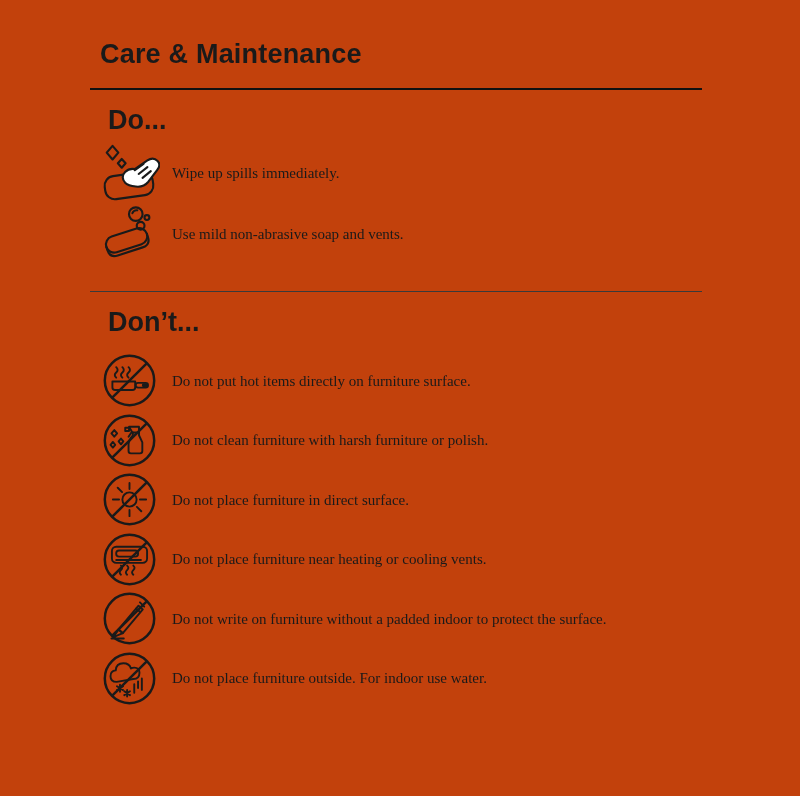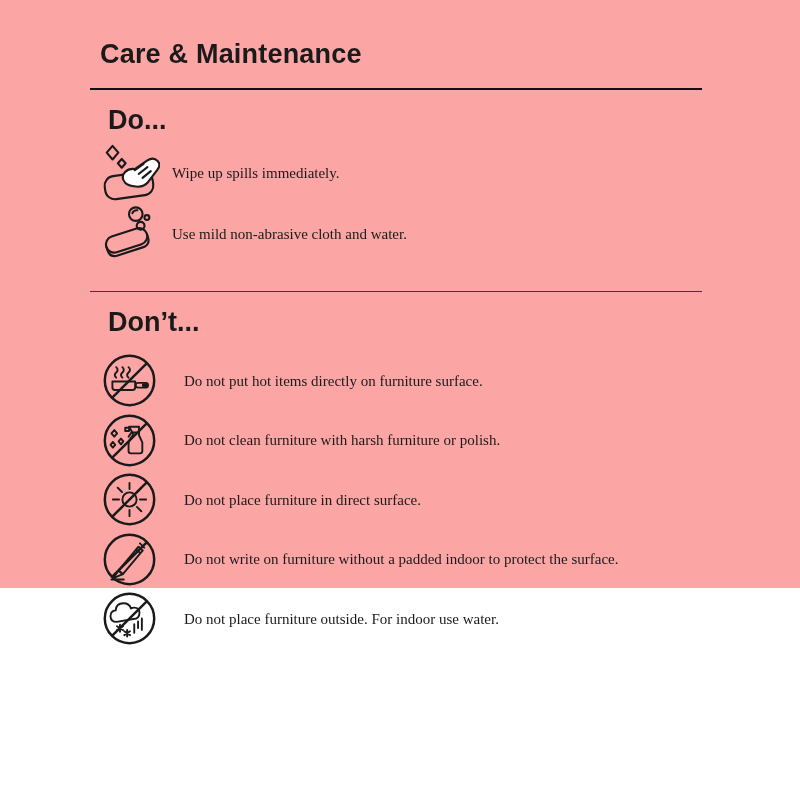--- a/index.html
+++ b/index.html
@@ -3,41 +3,41 @@
 <meta charset="utf-8">
 <style>
   html,body { margin:0; padding:0; }
   body {
     width:800px; height:800px;
     background:#ffffff;
     font-family:"Liberation Sans", sans-serif;
     color:#1a1a1a;
     overflow:hidden;
   }
-  .page { position:relative; width:800px; height:588px; background:#fca5a5; }
+  .page { position:relative; width:800px; height:796px; background:#c2410c; }
   .content { position:absolute; left:90px; top:0; width:612px; padding-top:40px; }
 
   .title {
     margin:0 0 0 10px;
     font-size:27px; font-weight:bold; line-height:1.05;
     letter-spacing:0.2px;
   }
   .rule { border:none; margin:0; }
   .rule.thick { border-top:2px solid #111; margin-top:20px; }
   .rule.thin  { border-top:1.5px solid #3a3a3a; margin-top:26px; }
 
   .section-heading {
     font-size:27px; font-weight:bold;
     margin:14px 0 6px 18px; line-height:1.2;
   }
   .items { margin:6px 0 0 8px;font-family:Liberation Serif, serif; }
   .dont .items { margin-top:13px; }
 
   .item { display:flex; align-items:center; height:61px; }
-  .dont .item { height:59.5px;gap:12px; }
+  .dont .item { height:59.5px; }
   .item .icon-box { width:62px; height:62px; flex:0 0 62px; display:flex; align-items:center; justify-content:center; }
   .item .label { margin-left:12px; font-size:15px; line-height:1.25; }
 
   svg.ico { display:block; }
   svg.ico * { vector-effect:none; }
   .st { stroke:#1a1a1a; fill:none; stroke-width:2.2; stroke-linecap:round; stroke-linejoin:round; }
   .st2 { stroke:#1a1a1a; fill:none; stroke-width:2; stroke-linecap:round; stroke-linejoin:round; }
   .ring { stroke:#1a1a1a; fill:none; stroke-width:2.6; }
   .fillw { fill:#ffffff; stroke:#1a1a1a; stroke-width:2.2; stroke-linecap:round; stroke-linejoin:round; }
 </style>
@@ -76,21 +76,21 @@
               <g transform="rotate(-18 30 40)">
                 <rect class="st" x="8" y="30" width="44" height="17" rx="8.5"></rect>
                 <path class="st" d="M8 38.5 v3.5 q0 8.5 8.5 8.5 h27 q8.5 0 8.5 -8.5 v-3.5"></path>
               </g>
               <circle class="st" cx="39" cy="11.5" r="7"></circle>
               <path class="st" d="M35.5 10.5 q1.5 -3.5 5 -3"></path>
               <circle class="st" cx="50.5" cy="15" r="2.5"></circle>
               <circle class="st" cx="44" cy="23.5" r="4"></circle>
             </svg>
           </span>
-          <span class="label">Use mild non-abrasive cloth and water.</span>
+          <span class="label">Use mild non-abrasive soap and vents.</span>
         </div>
 
       </div>
     </section>
 
     <hr class="rule thin">
 
     <section class="dont">
       <h2 class="section-heading">Don’t...</h2>
       <div class="items">
@@ -133,20 +133,35 @@
             <svg class="ico" width="57" height="57" viewBox="0 0 60 60">
               <circle class="ring" cx="30" cy="30" r="26"></circle>
               <circle class="st2" cx="30" cy="30" r="7.5"></circle>
               <path class="st2" d="M30 12.5 V19 M30 41 V47.5 M12.5 30 H19 M41 30 H47.5 M17.6 17.6 L22.2 22.2 M37.8 22.2 L42.4 17.6 M17.6 42.4 L22.2 37.8 M37.8 37.8 L42.4 42.4"></path>
               <path class="ring" d="M48.4 11.6 L11.6 48.4"></path>
             </svg>
           </span>
           <span class="label">Do not place furniture in direct surface.</span>
         </div>
 
+        <div class="item">
+          <span class="icon-box">
+            <svg class="ico" width="57" height="57" viewBox="0 0 60 60">
+              <circle class="ring" cx="30" cy="30" r="26"></circle>
+              <rect class="st2" x="11.5" y="16.5" width="37" height="17" rx="4.5"></rect>
+              <rect class="st2" x="16" y="20.5" width="23" height="6.5" rx="3"></rect>
+              <path class="st2" d="M16 30.5 h26"></path>
+              <path class="st2" d="M21 46 q-2.6 -2.4 0 -4.8 q2.6 -2.4 0 -4.8"></path>
+              <path class="st2" d="M27.5 46 q-2.6 -2.4 0 -4.8 q2.6 -2.4 0 -4.8"></path>
+              <path class="st2" d="M34 46 q-2.6 -2.4 0 -4.8 q2.6 -2.4 0 -4.8"></path>
+              <path class="ring" d="M48.4 11.6 L11.6 48.4"></path>
+            </svg>
+          </span>
+          <span class="label">Do not place furniture near heating or cooling vents.</span>
+        </div>
 
         <div class="item">
           <span class="icon-box">
             <svg class="ico" width="57" height="57" viewBox="0 0 60 60">
               <circle class="ring" cx="30" cy="30" r="26"></circle>
               <path class="st2" d="M18.5 41.5 L39.5 16.5 L44 20.5 L23 45.5 Z"></path>
               <path class="st2" d="M18.5 41.5 L13 49.5 L23 45.5 Z"></path>
               <path class="st2" d="M37 19.5 L41 23"></path>
               <path class="st2" d="M41 13 l4.5 4.5"></path>
               <path class="st2" d="M11 51 H24"></path>

